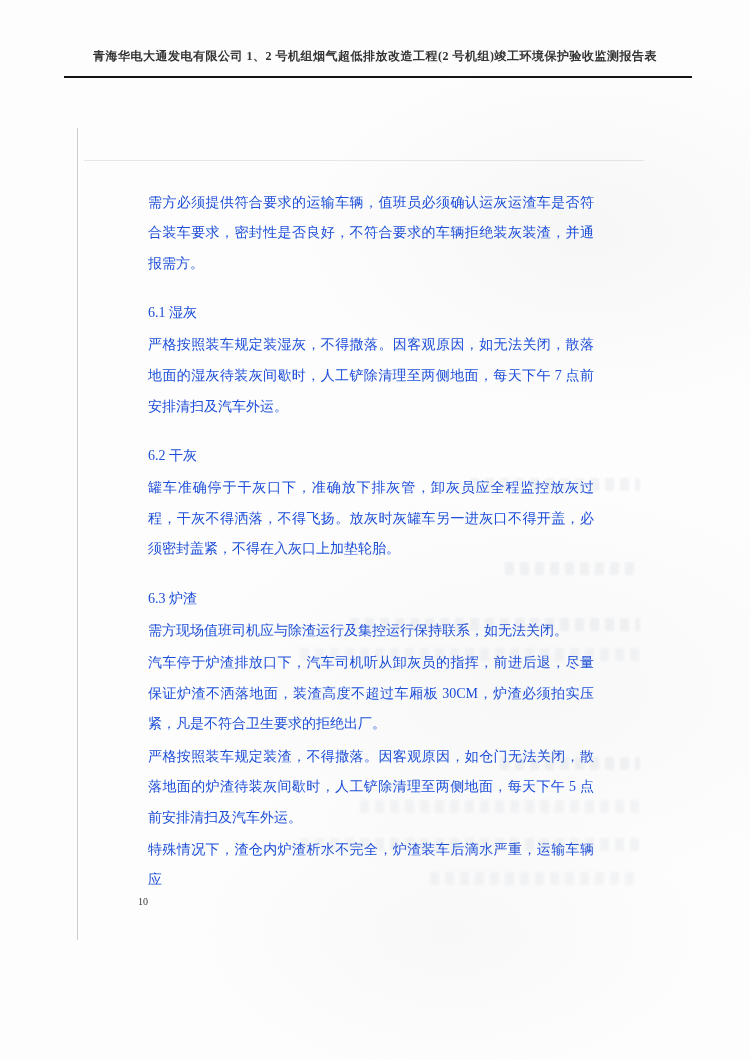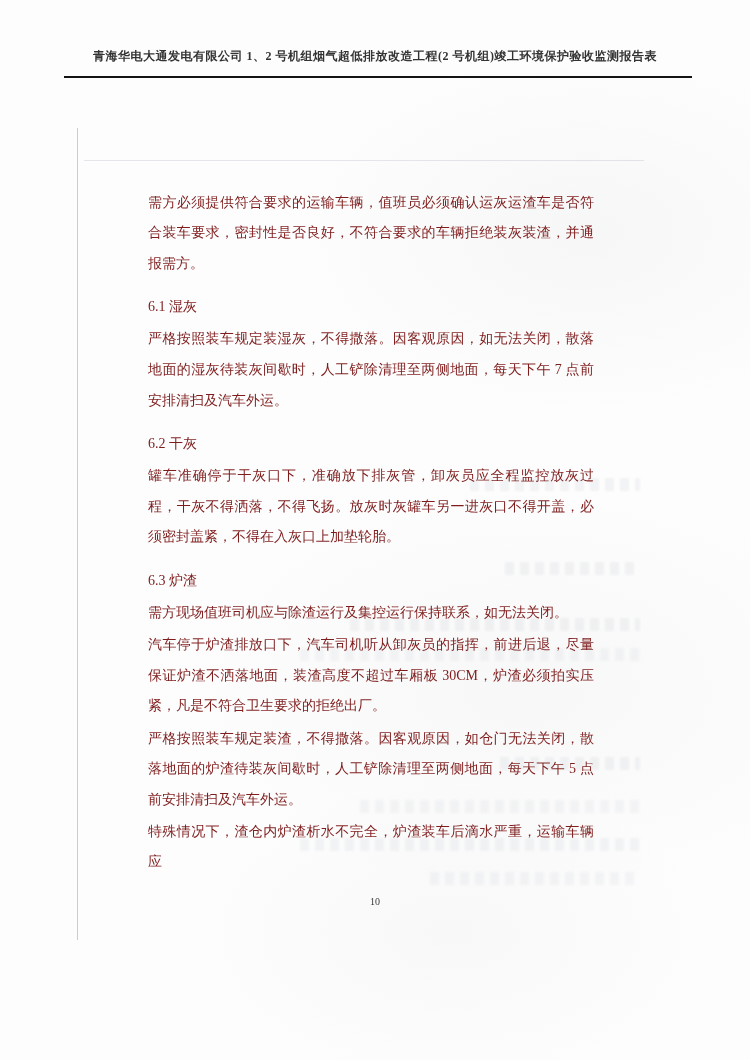--- a/index.html
+++ b/index.html
@@ -38,28 +38,28 @@
   }
   .scan-edge-top{
     position:absolute;left:84px;top:160px;width:560px;height:1px;
     background:rgba(160,165,175,.25);
   }
   .doc-body{
     position:absolute;left:148px;top:186px;width:446px;
     font-size:14px;line-height:30.6px;
     text-align:justify;
     text-align-last:left;
-    color:#7f1d1d;
+    color:#1d4ed8;
   }
   .blk{margin:0;}
   .blk.p{margin-top:1.5px;}
-  .blk.h{margin-top:13px;}
+  .blk.h{margin-top:19px;}
   .inner-page-number{
-    position:absolute;left:152px;top:896px;width:446px;
-    text-align:center;font-size:10px;color:#3a3a3a;
+    position:absolute;left:138px;top:896px;width:446px;
+    font-size:10px;color:#3a3a3a;
   }
   .page-number{
     position:absolute;left:0;top:976px;width:730px;
     text-align:center;font-size:12px;color:#333;
   }
   
   .bleed{
     position:absolute;height:13px;
     background:repeating-linear-gradient(90deg, #8a93a0 0 9px, transparent 9px 15px);
     opacity:.09;filter:blur(1.2px);

